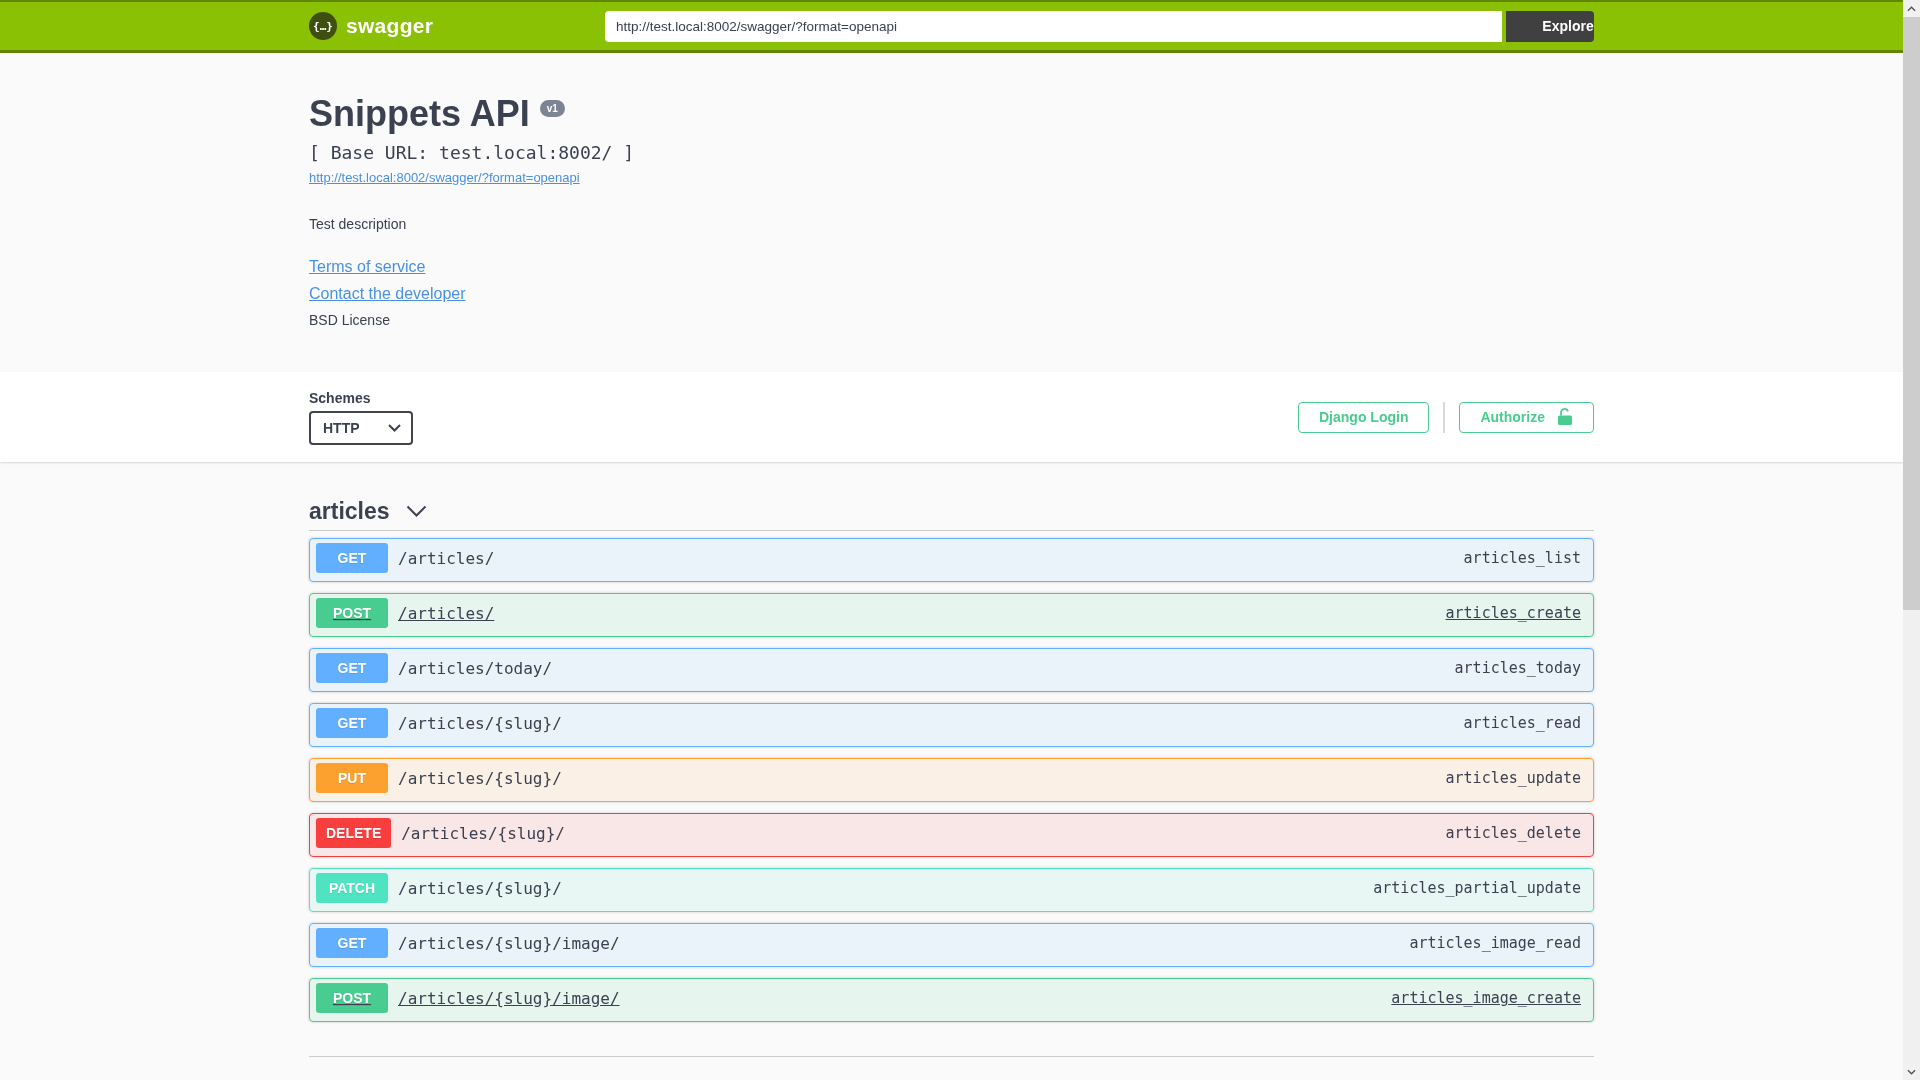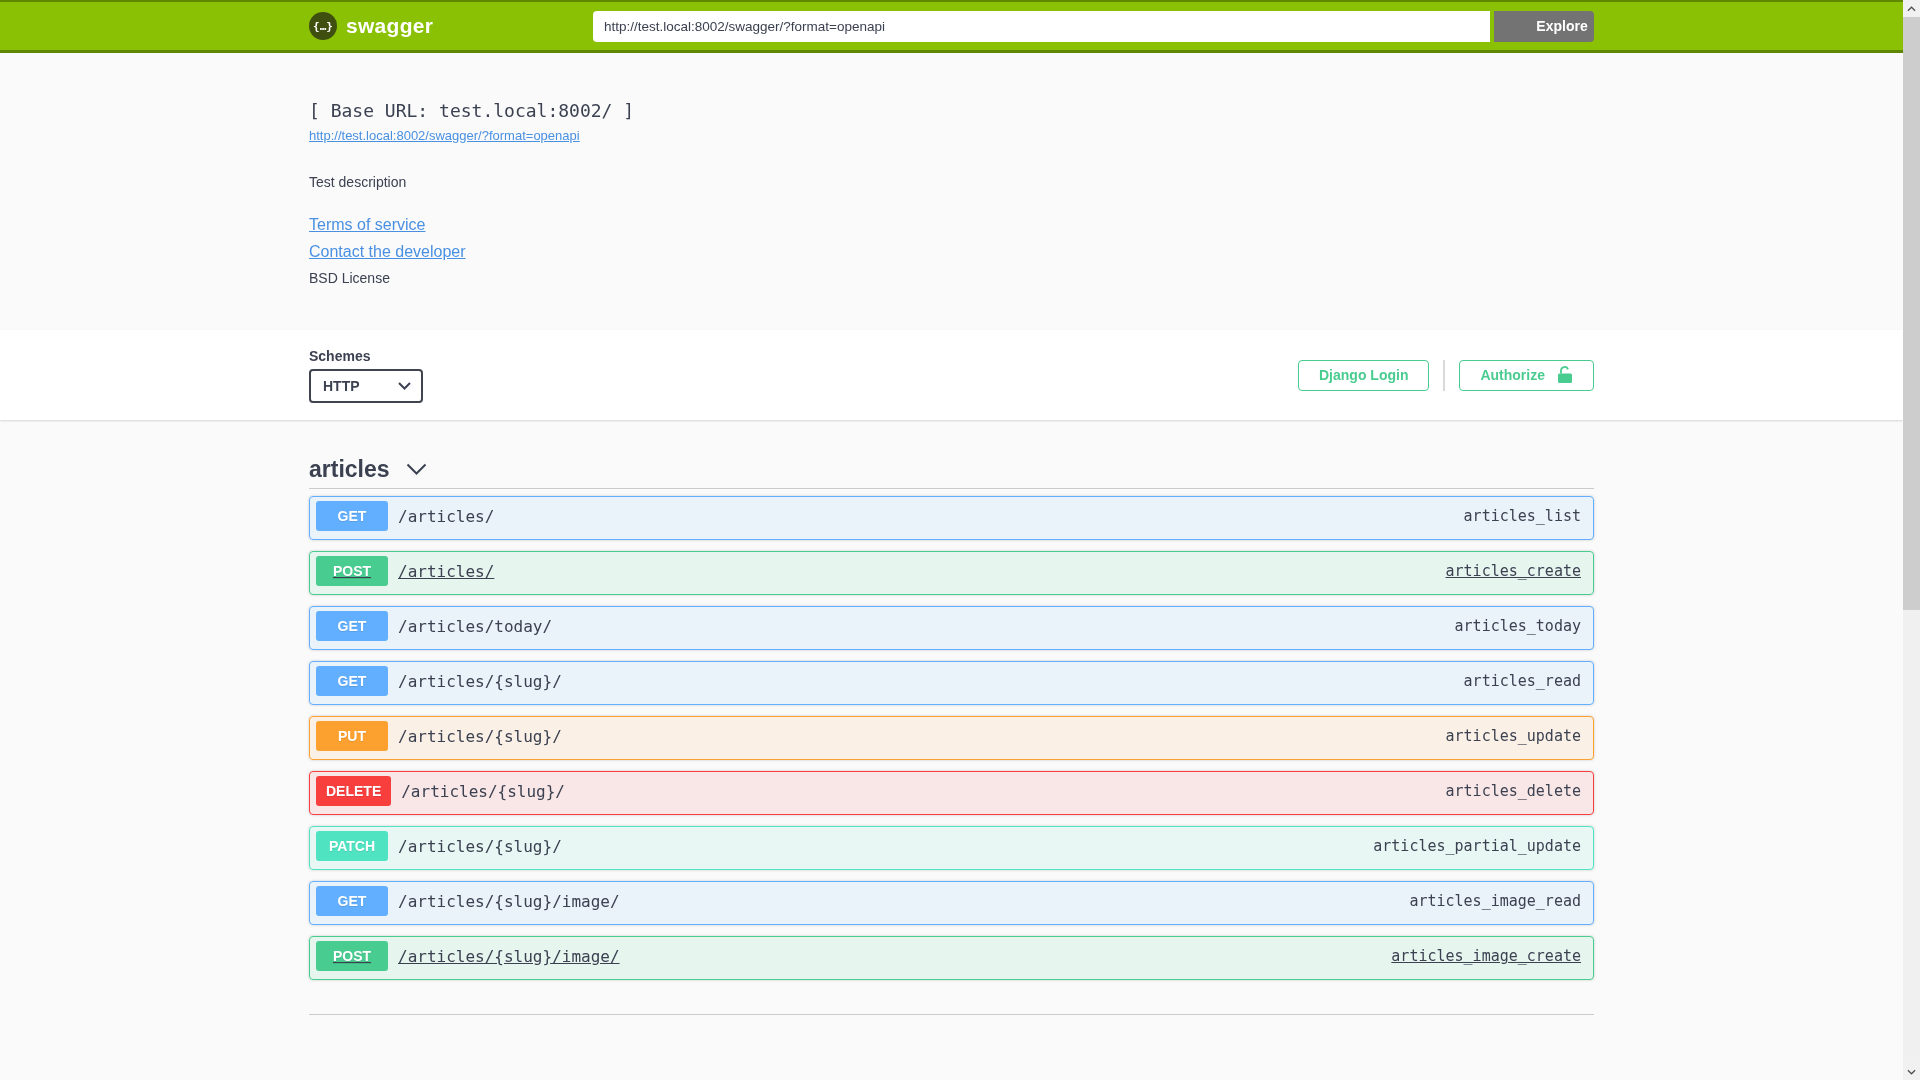--- a/index.html
+++ b/index.html
@@ -12,21 +12,21 @@
   
   .topbar { background:#8ac104; border-top:2px solid #5f8701; border-bottom:3px solid #5f8701; height:53px; }
   .topbar-inner { height:48px; display:flex; align-items:center; }
   .logo-circle { width:28px; height:28px; border-radius:50%; background:#3f4f0f;
     display:flex; align-items:center; justify-content:center; color:#fff;
     font-family:"DejaVu Sans Mono", monospace; font-size:11px; font-weight:bold; flex:none; }
   .brand { color:#fff; font-size:21px; font-weight:bold; margin-left:9px; letter-spacing:.3px; }
   .url-input { margin-left:auto; width:897px; height:31px; border:none; outline:none;
     border-radius:4px 0 0 4px; padding:0 11px; font-size:13.5px; color:#3b4151;
     font-family:"Liberation Sans", sans-serif; background:#fff; }
-  .explore-btn { width:100px; height:31px; margin-left:4px; background:#737373; color:#fff;
+  .explore-btn { width:88px; height:31px; margin-left:4px; background:#404040; color:#fff;
     border:none; border-radius:0 4px 4px 0; font-size:14px; font-weight:bold; cursor:pointer;
     font-family:"Liberation Sans", sans-serif;padding-left:36px; }
 
   
   .info-section { background:#fafafa; padding:40px 0 44px 0; }
   .api-title { font-size:36px; font-weight:bold; color:#3b4151; display:inline; }
   .version-badge { display:inline-block; background:#7d8492; color:#fff; font-size:10px;
     font-weight:bold; border-radius:57px; padding:3px 7px; margin-left:10px;
     position:relative; top:-14px; }
   .base-url { font-family:"DejaVu Sans Mono", monospace; font-size:18px; color:#3b4151; margin-top:7px; }
@@ -34,21 +34,21 @@
     text-decoration:underline; }
   .description { margin-top:30px; font-size:14px; color:#3b4151; }
   .info-link { display:block; margin-top:26px; font-size:16px; color:#4990e2; text-decoration:underline; width:max-content; }
   .info-link + .info-link { margin-top:9px; }
   .license { margin-top:9px; font-size:14px; color:#3b4151; }
 
   
   .scheme-section { background:#fff; box-shadow:0 1px 2px 0 rgba(0,0,0,.15); }
   .scheme-inner { height:90px; display:flex; align-items:center; justify-content:space-between; }
   .schemes-label { font-size:14px; font-weight:bold; color:#3b4151; }
-  .scheme-select { margin-top:5px; width:114px; height:34px; border:2px solid #41444e;
+  .scheme-select { margin-top:5px; width:104px; height:34px; border:2px solid #41444e;
     border-radius:4px; background:#fff; display:flex; align-items:center;
     padding:0 10px 0 12px; cursor:pointer; }
   .scheme-select span { font-size:14px; font-weight:bold; color:#3b4151; }
   .scheme-select svg { margin-left:auto; }
   .auth-wrapper { display:flex; align-items:center; }
   .auth-btn { height:31px; border:1.5px solid #49cc90; border-radius:4px; background:transparent;
     color:#49cc90; font-size:14px; font-weight:bold; padding:0 20px; cursor:pointer;
     display:flex; align-items:center; font-family:"Liberation Sans", sans-serif; }
   .auth-btn svg { margin-left:12px; }
   .auth-divider { width:2px; height:31px; background:#d9d9d9; margin:0 14px; }
@@ -97,20 +97,23 @@
     <div class="wrapper topbar-inner">
       <div class="logo-circle">{…}</div>
       <div class="brand">swagger</div>
       <input class="url-input" value="http://test.local:8002/swagger/?format=openapi" style="">
       <button class="explore-btn">Explore</button>
     </div>
   </div>
 
   <div class="info-section">
     <div class="wrapper">
+      <div>
+        <h1 class="api-title">Snippets API</h1><span class="version-badge">v1</span>
+      </div>
       <div class="base-url">[ Base URL: test.local:8002/ ]</div>
       <a class="spec-link" href="#">http://test.local:8002/swagger/?format=openapi</a>
       <div class="description">Test description</div>
       <a class="info-link" href="#">Terms of service</a>
       <a class="info-link" href="#">Contact the developer</a>
       <div class="license">BSD License</div>
     </div>
   </div>
 
   <div class="scheme-section">

